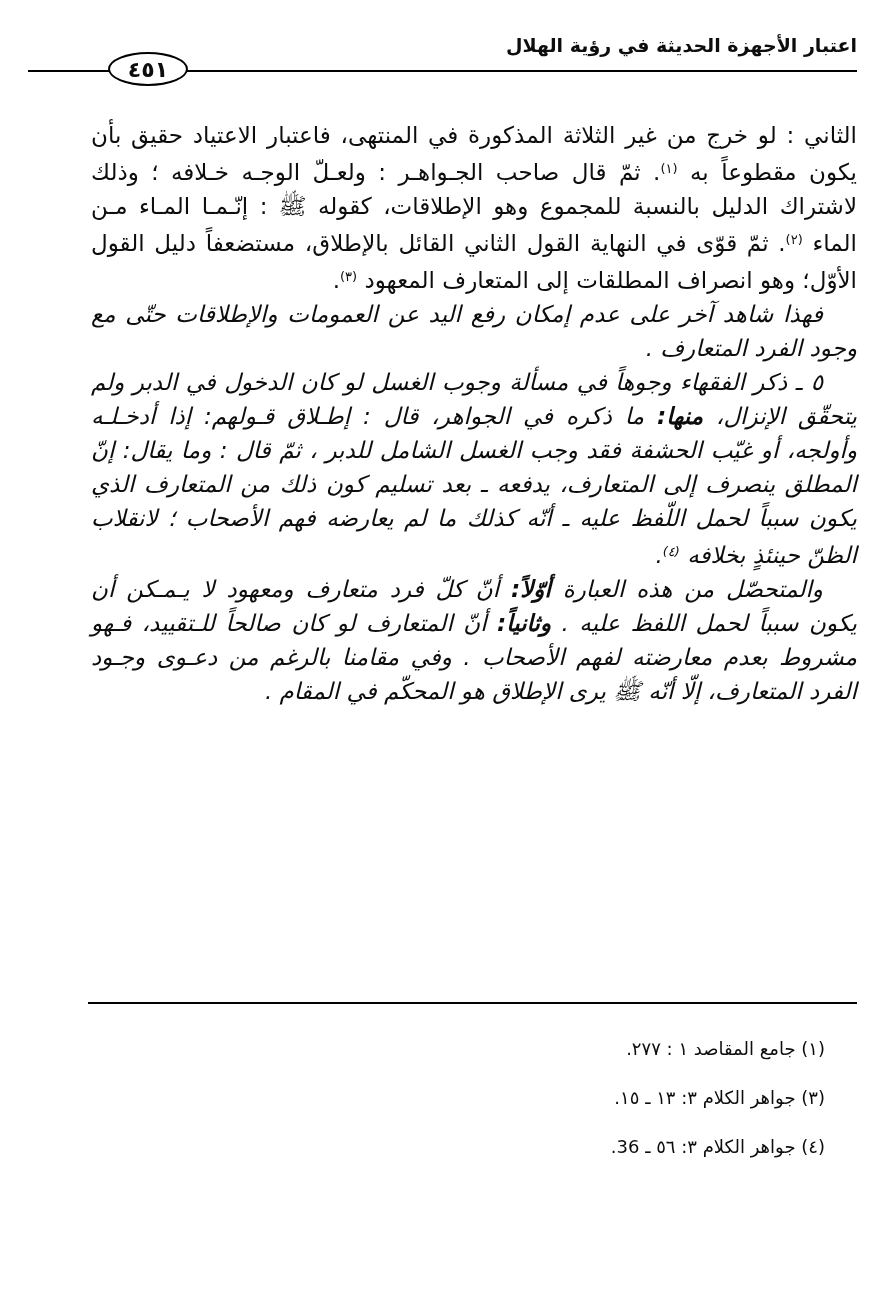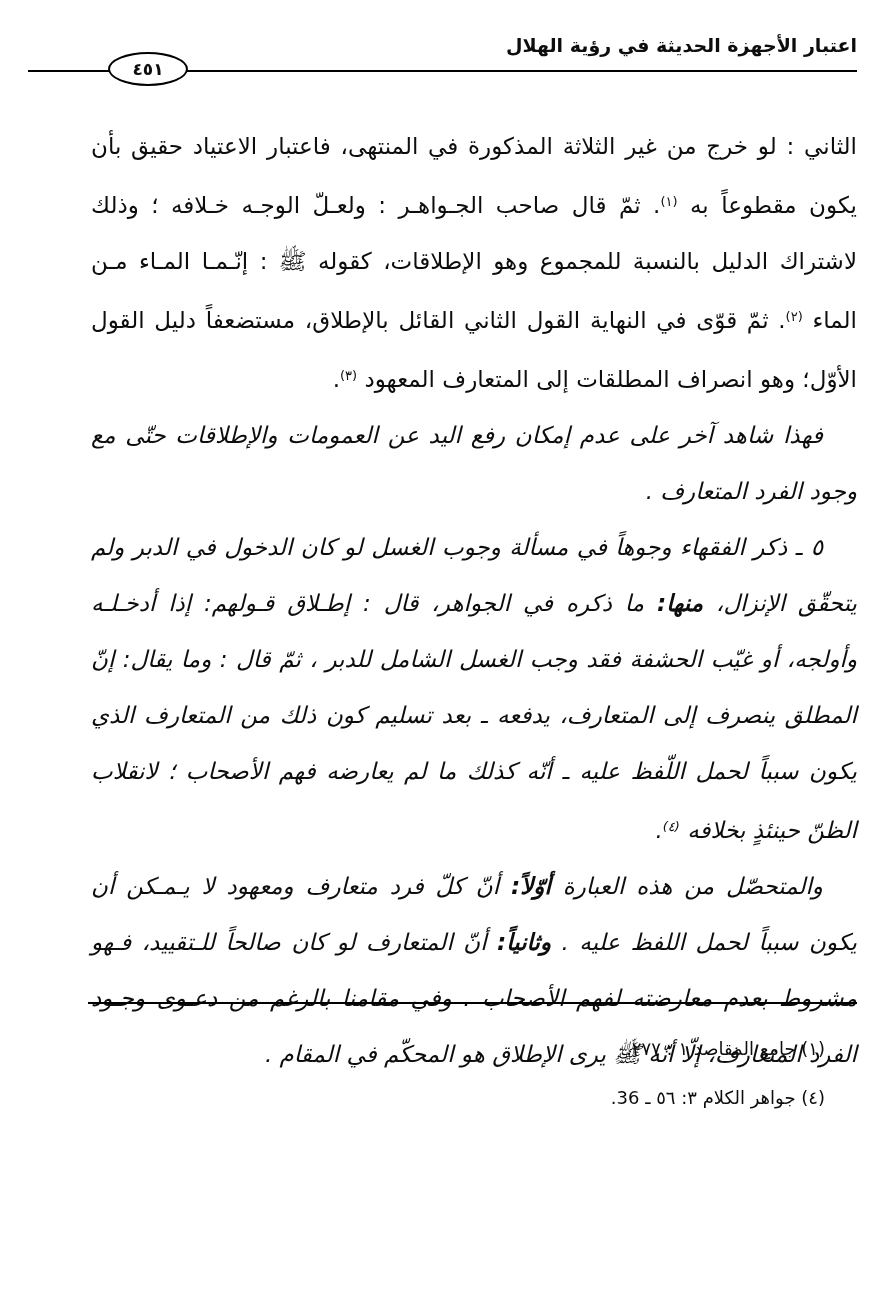--- a/index.html
+++ b/index.html
@@ -33,30 +33,30 @@
     position: absolute;
     left: 80px;
     bottom: -16px;
     width: 76px; height: 30px;
     border: 2px solid #000;
     border-radius: 50%;
     background: #ffffff;
     display: flex;
     align-items: center;
     justify-content: center;
-    font-size: 17px;
+    font-size: 22px;
     font-weight: bold;
   }
   .body-text {
     margin: 46px 34px 0 91px;
   }
   .para {
     margin: 0;
     font-size: 23px;
-    line-height: 56px;
+    line-height: 34px;
     text-align: justify;
     text-justify: inter-word;
   }
   .para.indent { text-indent: 34px; font-style: italic; }
   .bold { font-weight: bold; }
   .fnref {
     font-size: 13px;
     vertical-align: 7px;
   }
   .footnotes {
@@ -91,17 +91,18 @@
   <div class="body-text">
       <p class="para"><span>الثاني : لو خرج من غير الثلاثة المذكورة في المنتهى، فاعتبار الاعتياد حقيق بأن يكون مقطوعاً به </span><span class="fnref">(١)</span><span>. ثمّ قال صاحب الجـواهـر : ولعـلّ الوجـه خـلافه ؛ وذلك لاشتراك الدليل بالنسبة للمجموع وهو الإطلاقات، كقوله ﷺ : إنّـمـا المـاء مـن الماء </span><span class="fnref">(٢)</span><span>. ثمّ قوّى في النهاية القول الثاني القائل بالإطلاق، مستضعفاً دليل القول الأوّل؛ وهو انصراف المطلقات إلى المتعارف المعهود </span><span class="fnref">(٣)</span><span>.</span></p>
       <p class="para indent"><span>فهذا شاهد آخر على عدم إمكان رفع اليد عن العمومات والإطلاقات حتّى مع وجود الفرد المتعارف .</span></p>
       <p class="para indent"><span>٥ ـ ذكر الفقهاء وجوهاً في مسألة وجوب الغسل لو كان الدخول في الدبر ولم يتحقّق الإنزال، </span><span class="bold">منها:</span><span> ما ذكره في الجواهر، قال : إطـلاق قـولهم: إذا أدخـلـه وأولجه، أو غيّب الحشفة فقد وجب الغسل الشامل للدبر ، ثمّ قال : وما يقال: إنّ المطلق ينصرف إلى المتعارف، يدفعه ـ بعد تسليم كون ذلك من المتعارف الذي يكون سبباً لحمل اللّفظ عليه ـ أنّه كذلك ما لم يعارضه فهم الأصحاب ؛ لانقلاب الظنّ حينئذٍ بخلافه </span><span class="fnref">(٤)</span><span>.</span></p>
       <p class="para indent"><span>والمتحصّل من هذه العبارة </span><span class="bold">أوّلاً:</span><span> أنّ كلّ فرد متعارف ومعهود لا يـمـكن أن يكون سبباً لحمل اللفظ عليه . </span><span class="bold">وثانياً:</span><span> أنّ المتعارف لو كان صالحاً للـتقييد، فـهو مشروط بعدم معارضته لفهم الأصحاب . وفي مقامنا بالرغم من دعـوى وجـود الفرد المتعارف، إلّا أنّه ﷺ يرى الإطلاق هو المحكّم في المقام .</span></p>
     </div>
 
   <div class="footnotes">
     <div>
         <p class="footnote">(١) جامع المقاصد ١ : ٢٧٧.</p>
+        <p class="footnote">(٣) جواهر الكلام ٣: ١٣ ـ ١٥.</p>
         <p class="footnote">(٤) جواهر الكلام ٣: ٥٦ ـ 36.</p>
       </div>
   </div>
 
 </div>
 
 </body></html>

